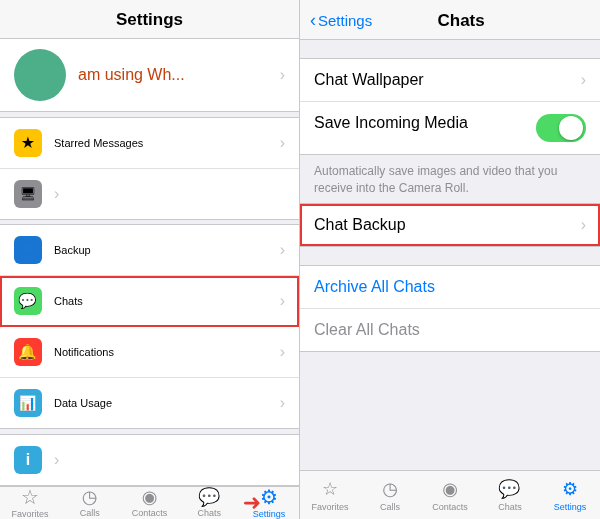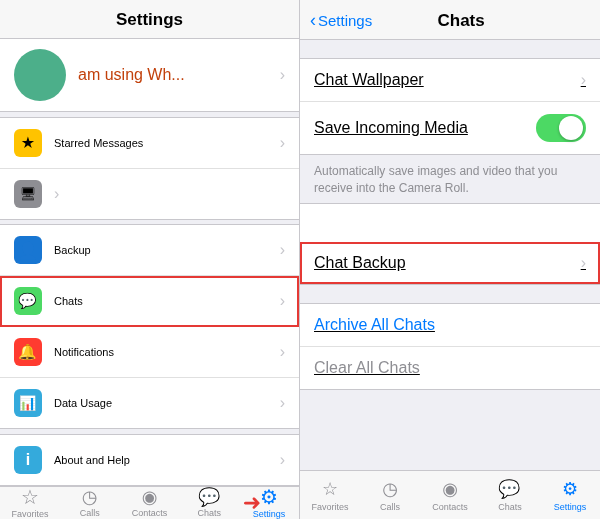--- a/index.html
+++ b/index.html
@@ -189,25 +189,23 @@
     }
 
     .right-group {
       background: #fff;
       border-top: 1px solid #c8c7cc;
       border-bottom: 1px solid #c8c7cc;
     }
 
     .right-item {
       display: flex;
-      align-items: center;
       padding: 12px 14px;
       background: #fff;
       border-bottom: 1px solid #e0e0e0;
-      text-decoration: underline;
     }
     .right-item:last-child {
       border-bottom: none;
     }
 
     .right-item-label {
       flex: 1;
       font-size: 16px;
       color: #000;
     }
@@ -235,21 +233,20 @@
     .description-text {
       padding: 8px 14px 6px;
       font-size: 12px;
       color: #8e8e93;
       line-height: 1.4;
     }
 
     .chat-backup-item {
       outline: 2px solid #e53935;
       outline-offset: -2px;
-      margin-top: 38px;
     }
 
     .link-text {
       color: #007aff;
       font-size: 16px;
     }
     .muted-text {
       color: #8e8e93;
       font-size: 16px;
     }
@@ -327,21 +324,20 @@
       <span class="item-label">Data Usage</span>
       <span class="chevron">›</span>
     </div>
   </div>
 
   <div class="section-gap"></div>
 
   <div class="settings-group">
     <div class="settings-item">
       <div class="item-icon icon-info" style="color:#fff;font-weight:bold;font-size:16px;">i</div>
-      <span class="item-label">About and Help</span>
       <span class="chevron">›</span>
     </div>
   </div>
 
   <div style="flex:1;"></div>
   <div class="tab-bar">
     <div class="tab-item">
       <span class="tab-icon">☆</span>
       <span class="tab-label">Favorites</span>
     </div>

